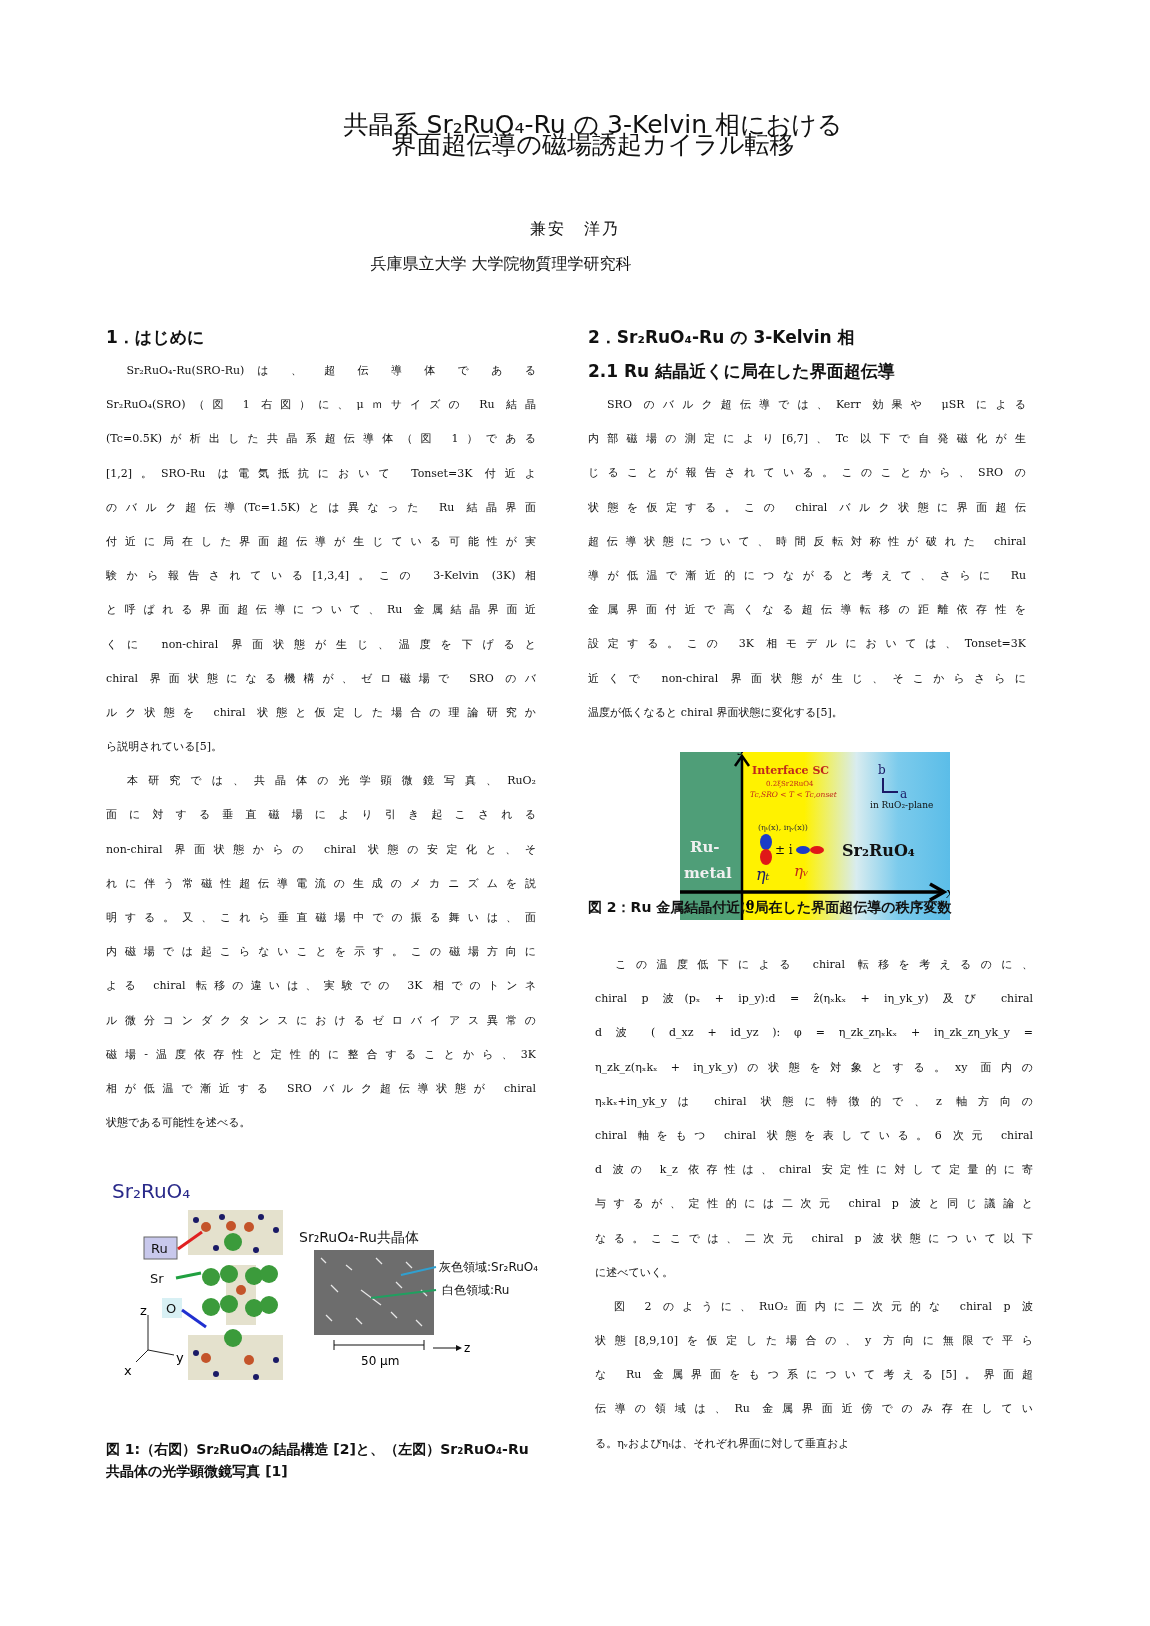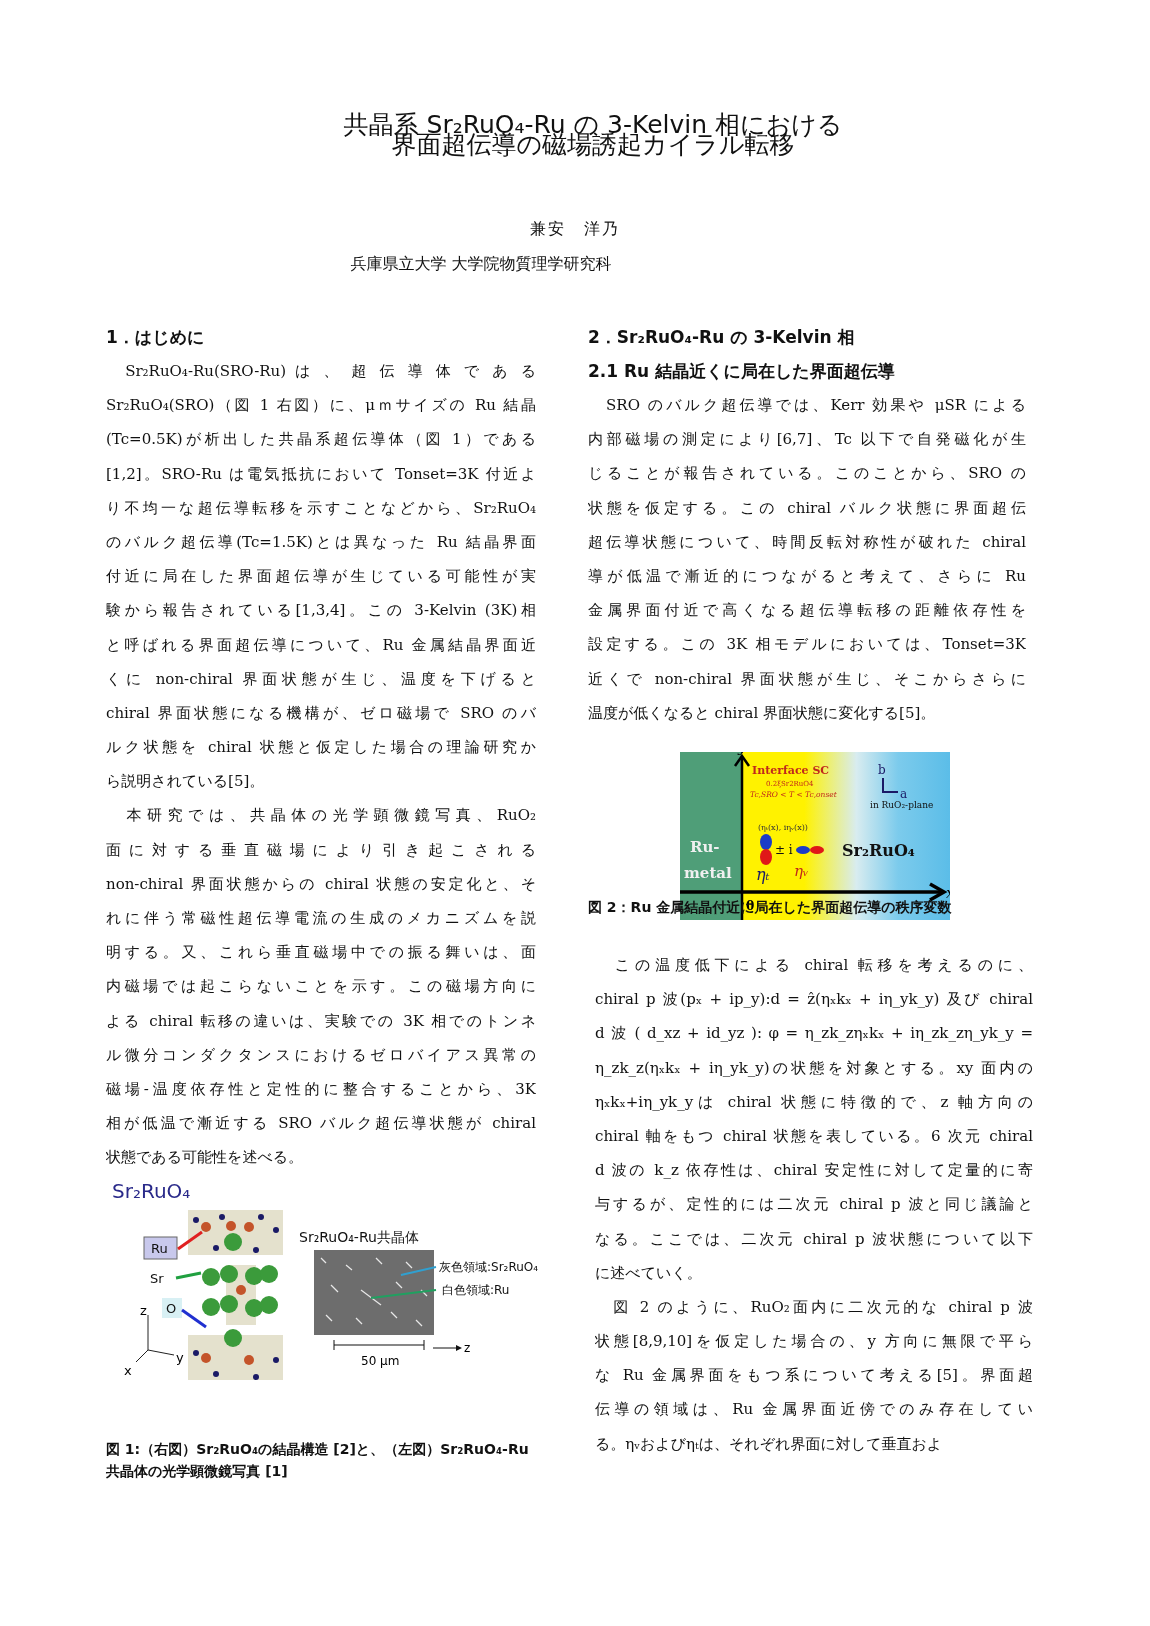--- a/index.html
+++ b/index.html
@@ -5,26 +5,26 @@
   html, body { margin: 0; padding: 0; background: #ffffff; }
   body { width: 1150px; height: 1626px; position: relative; overflow: hidden;
          font-family: "DejaVu Serif", "Liberation Serif", serif; color: #111; }
   .title { position: absolute; left: 0; width: 1150px; text-align: center;
            font-family: "DejaVu Sans", "Liberation Sans", sans-serif; font-size: 25px; line-height: 34px; padding-left: 18px; }
   .title1 { top: 108px; }
   .title2 { top: 128px; }
   .author { position: absolute; top: 219px; left: 0; width: 1150px; text-align: center;
             font-family: "DejaVu Sans", sans-serif; font-size: 16px; letter-spacing: 2px; }
   .affil { position: absolute; top: 254px; left: 0; width: 962px; text-align: center;
-           font-family: "DejaVu Sans", sans-serif; font-size: 16px; }
+           font-family: "DejaVu Sans", sans-serif; font-size: 16px; padding-left: 20px; }
   .col { position: absolute; width: 430px; }
   .col-left { left: 106px; top: 320px; }
   .col-right { left: 588px; top: 320px; width: 438px; }
   .heading { font-family: "DejaVu Sans", sans-serif; font-weight: bold; font-size: 17px; height: 34px; line-height: 34px; }
-  .line { font-size: 15px; height: 34.2px; line-height: 34.2px; white-space: nowrap; overflow: hidden; text-align: justify; text-align-last: justify; }
+  .line { font-size: 11px; height: 34.2px; line-height: 34.2px; white-space: nowrap; overflow: hidden; text-align: justify; text-align-last: justify; }
   .line.last { text-align-last: left; }
   .caption { font-family: "DejaVu Sans", sans-serif; font-weight: bold; font-size: 14px; line-height: 22px; }
   .fig1 { position: absolute; left: 106px; top: 1170px; width: 440px; height: 220px; }
   .fig1-caption { position: absolute; left: 106px; top: 1438px; width: 440px; }
   .fig2 { position: absolute; left: 680px; top: 752px; width: 270px; height: 170px; }
   .fig2-caption { position: absolute; left: 588px; top: 896px; width: 440px; white-space: nowrap; }
 </style>
 </head>
 <body>
 
@@ -33,21 +33,20 @@
 <div class="author">兼安　洋乃</div>
 <div class="affil">兵庫県立大学 大学院物質理学研究科</div>
 
 <div class="col col-left">
   <div class="heading">1．はじめに</div>
   <div id="s1-lines">
       <div class="line">　Sr₂RuO₄-Ru(SRO-Ru) は 、 超 伝 導 体 で あ る</div>
       <div class="line">Sr₂RuO₄(SRO)（図 1 右図）に、μｍサイズの Ru 結晶</div>
       <div class="line">(Tc=0.5K)が析出した共晶系超伝導体（図 1）である</div>
       <div class="line">[1,2]。SRO-Ru は電気抵抗において Tonset=3K 付近よ</div>
-      <div class="line">り不均一な超伝導転移を示すことなどから、Sr₂RuO₄</div>
       <div class="line">のバルク超伝導(Tc=1.5K)とは異なった Ru 結晶界面</div>
       <div class="line">付近に局在した界面超伝導が生じている可能性が実</div>
       <div class="line">験から報告されている[1,3,4]。この 3-Kelvin (3K)相</div>
       <div class="line">と呼ばれる界面超伝導について、Ru 金属結晶界面近</div>
       <div class="line">くに non-chiral 界面状態が生じ、温度を下げると</div>
       <div class="line">chiral 界面状態になる機構が、ゼロ磁場で SRO のバ</div>
       <div class="line">ルク状態を chiral 状態と仮定した場合の理論研究か</div>
       <div class="line last">ら説明されている[5]。</div>
       <div class="line">　本研究では、共晶体の光学顕微鏡写真、RuO₂</div>
       <div class="line">面 に 対 す る 垂 直 磁 場 に よ り 引 き 起 こ さ れ る</div>

